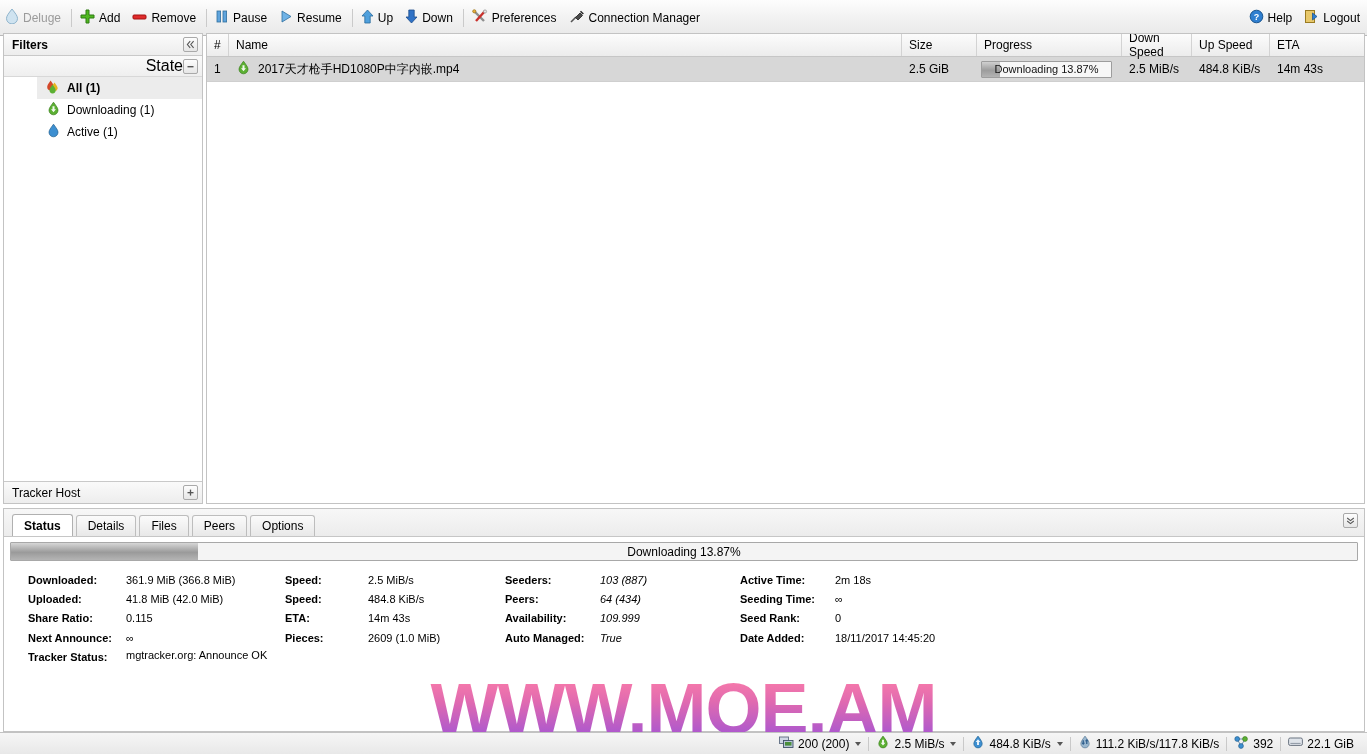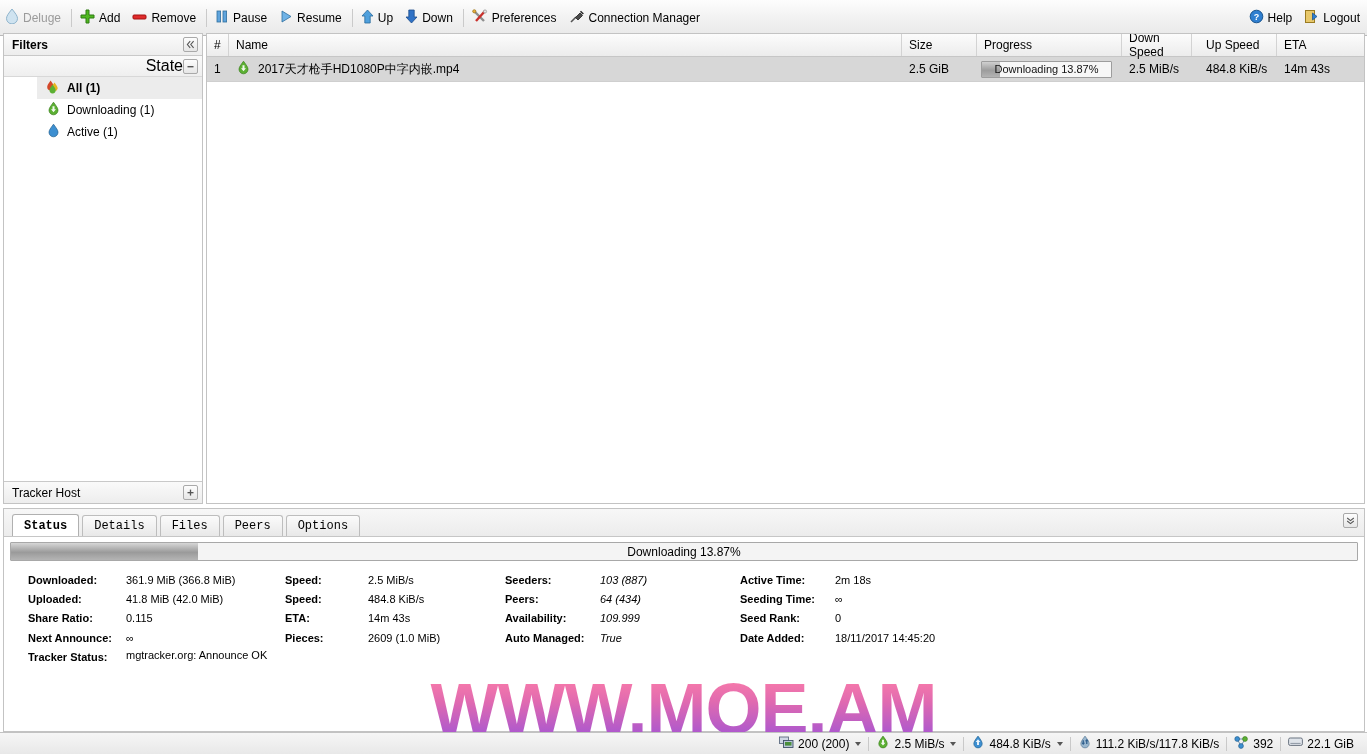--- a/index.html
+++ b/index.html
@@ -85,21 +85,21 @@
         border-right: 1px solid #d3d3d3; box-sizing: border-box; font-size: 12px; }
   .lst-row { display: flex; height: 24px; background: #d7d7d7; align-items: center;
              border-bottom: 1px solid #cfcfcf; }
   .rc { display: flex; align-items: center; padding-left: 7px; box-sizing: border-box;
         font-size: 12px; height: 24px; overflow: hidden; white-space: nowrap; }
   .c-num { width: 22px; }
   .c-name { width: 673px; gap: 7px; }
   .c-size { width: 75px; }
   .c-prog { width: 145px; padding-left: 4px; }
   .c-down { width: 70px; }
-  .c-up { width: 78px; margin-left: 7px; }
+  .c-up { width: 78px; }
   .c-eta { width: 58px; }
 
   .cellbar {
     position: relative; width: 131px; height: 17px;
     border: 1px solid #9d9d9d; box-sizing: border-box;
     background: #f7f7f7; border-radius: 1px; overflow: hidden;
   }
   .cellbar .fill {
     position: absolute; left: 0; top: 0; bottom: 0; width: 13.87%;
     background: linear-gradient(to bottom,#d0d0d0,#9c9c9c 55%,#b3b3b3);
@@ -116,21 +116,21 @@
     background: #fff; border: 1px solid #c3c3c3; box-sizing: border-box;
   }
   .tabbar { display: flex; align-items: flex-end; height: 27px; padding-left: 8px;
             background: linear-gradient(to bottom,#f7f7f7,#ececec);
             border-bottom: 1px solid #c6c6c6; position: relative; }
   .tab { height: 21px; padding: 4px 11px; margin-right: 3px;
          display: flex; align-items: center; font-size: 12px;
          border: 1px solid #bdbdbd; border-bottom: none;
          border-radius: 3px 3px 0 0;
          background: linear-gradient(to bottom,#fbfbfb,#e8e8e8);
-         box-sizing: border-box; cursor: default; font-family: Liberation Mono, monospace; }
+         box-sizing: border-box; cursor: default; }
   .tab.active { background: #fff; font-weight: bold; height: 22px;
                 border-color: #b0b0b0; }
   .tab-collapse { position: absolute; right: 6px; top: 4px; }
 
   .detbar-wrap { padding: 5px 6px 0 6px; }
   .detbar { position: relative; height: 19px; border: 1px solid #a8a8a8;
             background: #f4f4f4; box-sizing: border-box; border-radius: 1px;
             overflow: hidden; }
   .detbar .fill { position: absolute; left:0; top:0; bottom:0; width: 13.87%;
             background: linear-gradient(to bottom,#d6d6d6,#9a9a9a 55%,#b4b4b4); }

